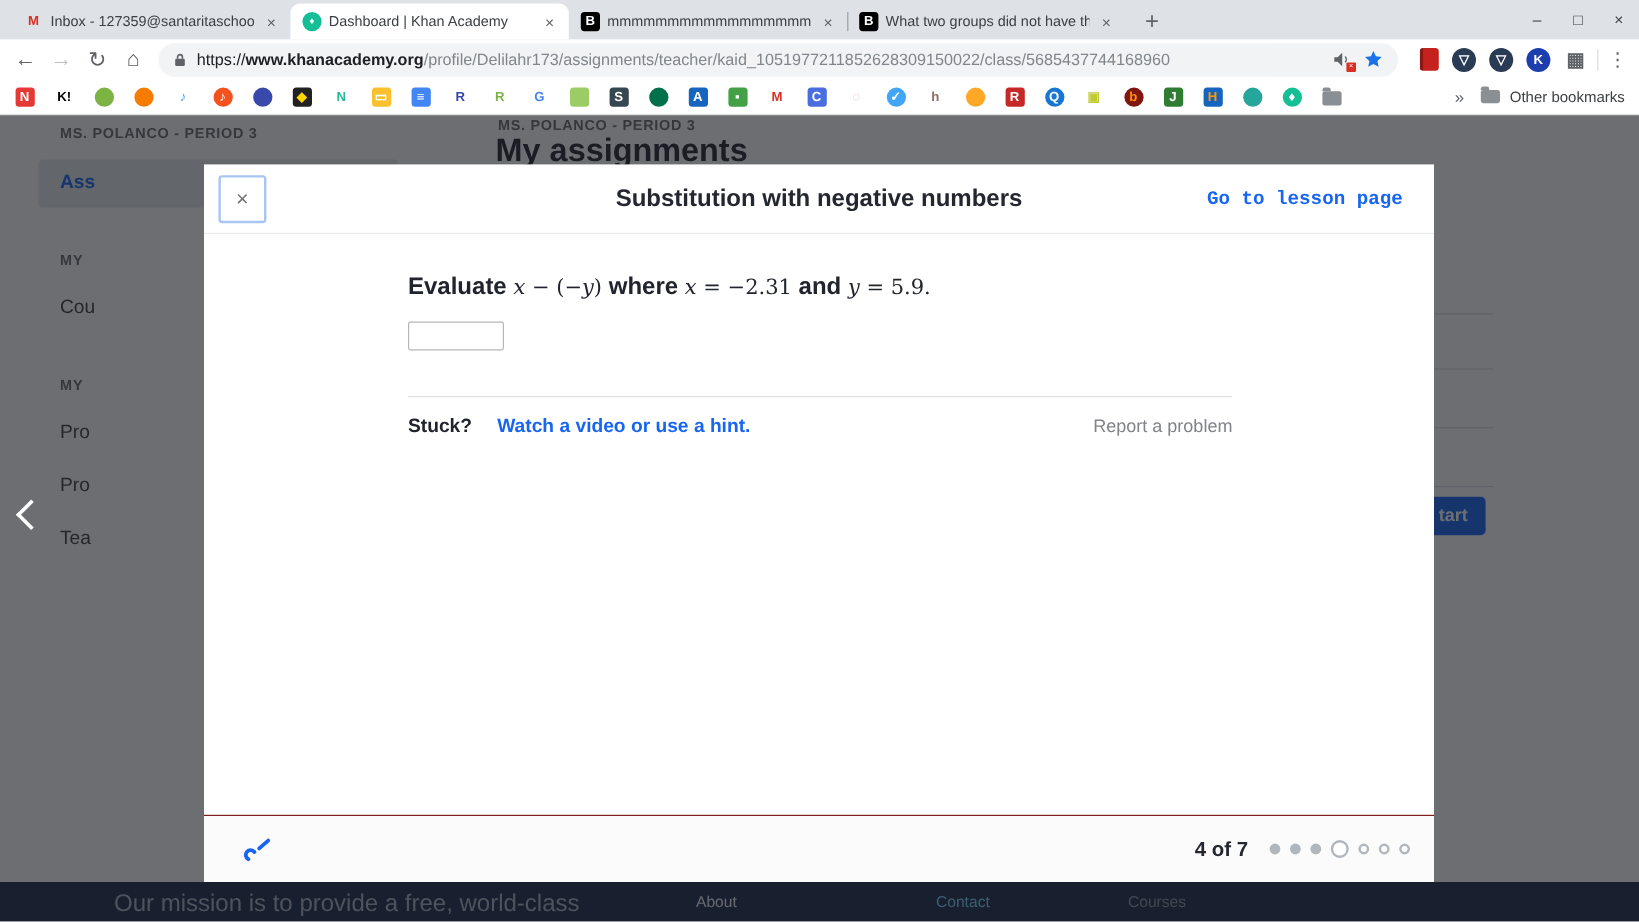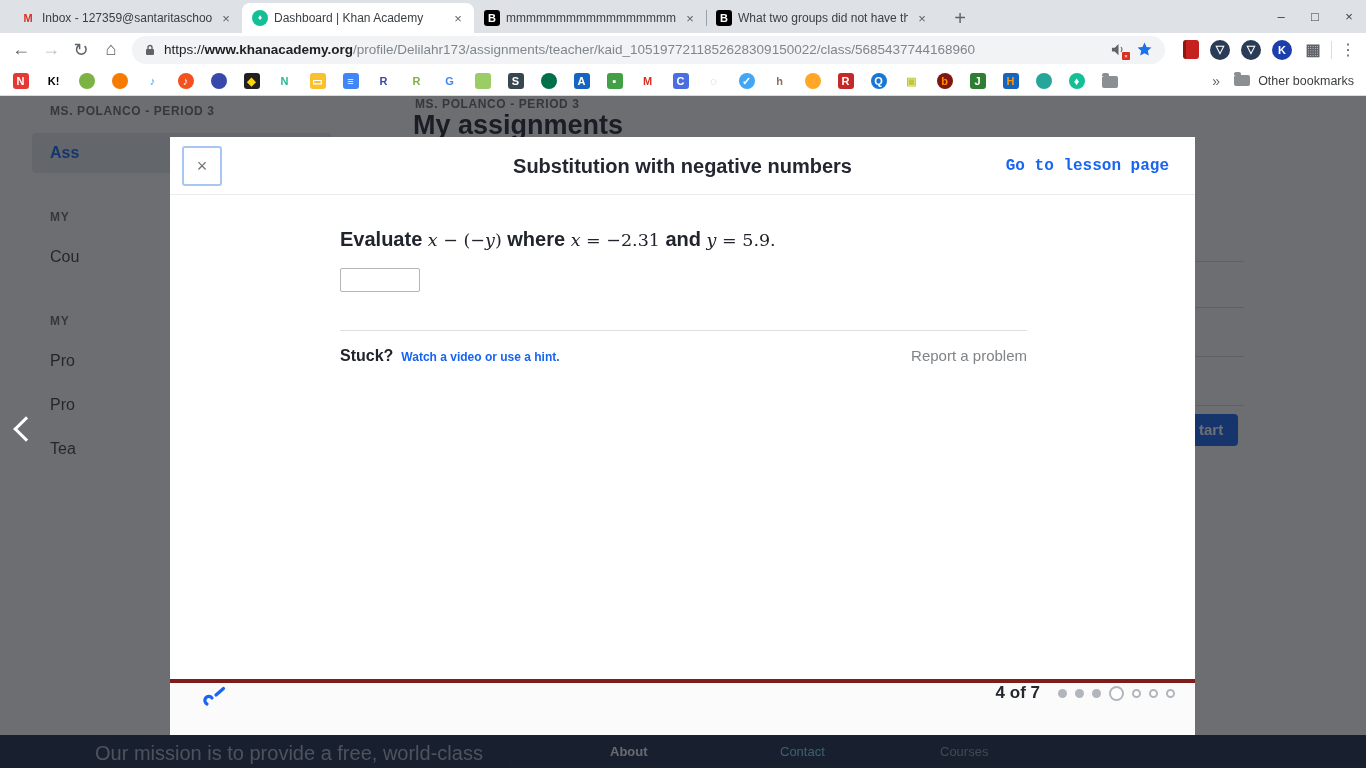--- a/index.html
+++ b/index.html
@@ -66,21 +66,21 @@
   .main-eyebrow { position:absolute; left:415px; top:1px; font-size:12px; font-weight:bold; letter-spacing:.6px; color:#696c70; }
   .main-title { position:absolute; left:413px; top:14px; font-size:27px; font-weight:bold; color:#21242c; }
   .st-header { position:absolute; left:1099px; top:141px; font-size:11px; font-weight:bold; letter-spacing:.8px; color:#6f7377; }
   .st-line { position:absolute; left:1094px; width:150px; height:1px; background:#d6d9dd; }
   .st-text { position:absolute; left:1099px; font-size:16px; color:#26282c; }
   .st-blue { color:#1865f2; }
   .start-btn { position:absolute; left:1064px; top:318px; width:174px; height:32px; background:#1865f2; border-radius:4px; color:#ffffff; font-size:15px; font-weight:bold; line-height:32px; padding-left:135px; }
   .site-footer { position:absolute; left:0; top:639px; width:1366px; height:33px; background:#1d2b49; }
   .sf-mission { position:absolute; left:95px; top:7px; font-size:20px; color:#aab4c4; }
   .sf-links span { position:absolute; top:9px; font-size:13px; }
-  .sf-links span:nth-child(1) { left:610px; color:#eef1f5; font-weight:bold; }
+  .sf-links span:nth-child(1) { left:580px; color:#eef1f5; font-weight:normal; }
   .sf-links span:nth-child(2) { left:780px; color:#7dd3fc; }
   .sf-links span:nth-child(3) { left:940px; color:#8d97a8; }
 
   
   .overlay { position:absolute; left:0; top:96px; width:1366px; height:672px; background:rgba(22,25,31,0.63); z-index:5; }
   .prev-arrow { position:absolute; left:17px; top:420px; z-index:6; width:18px; height:18px; border-left:3px solid #ffffff; border-bottom:3px solid #ffffff; transform:rotate(45deg); }
 
   
   .modal { position:absolute; left:170px; top:137px; width:1025px; height:598px; background:#ffffff; z-index:10; display:flex; flex-direction:column; }
   .m-header { position:relative; height:58px; border-bottom:1px solid #e9ebee; flex:0 0 58px; }
@@ -89,23 +89,23 @@
   .m-lesson { position:absolute; right:26px; top:0; line-height:58px; font-size:16px; font-weight:bold; color:#1865f2;font-family:Liberation Mono, monospace; }
   .m-content { padding:33px 168px 0 170px; }
   .q-line { font-size:16px; color:#21242c; }
   .qtxt { font-size:20px;font-weight:bold; }
   .mvar { font-family:"DejaVu Serif", serif; font-style:italic; font-size:17.5px; }
   .mnum { font-family:"DejaVu Serif", serif; font-size:17.5px; }
   .answer-input { display:block; margin-top:17px; width:80px; height:24px; border:1px solid #b4b7ba; border-radius:2px; font-size:14px; padding:0 5px; }
   .m-divider { margin-top:38px; height:1px; background:#dcdee1; }
   .stuck-row { margin-top:16px; display:flex; align-items:baseline; }
   .stuck-label { font-size:16px; font-weight:bold; color:#21242c; }
-  .hint-link { font-size:12px; font-weight:bold; color:#1865f2; margin-left:8px; }
+  .hint-link { font-size:16px; font-weight:bold; color:#1865f2; margin-left:21px; }
   .report-link { margin-left:auto; font-size:15px; color:#808387; }
-  .m-footer { margin-top:auto; height:56px; background:#fbfbfc; border-top:4px solid #7f1d1d; display:flex; align-items:flex-start; flex:0 0 56px; }
+  .m-footer { margin-top:auto; height:56px; background:#fbfbfc; border-top:1px solid #7f1d1d; display:flex; align-items:center; flex:0 0 56px; }
   .scribble { margin-left:32px; display:flex; }
   .prog-group { margin-left:auto; display:flex; align-items:center; }
   .prog-label { font-size:17px; font-weight:bold; color:#24272e; }
   .dots { display:flex; align-items:center; gap:8px; margin:0 20px 0 18px; }
   .dot { border-radius:50%; }
   .dot.done { width:9px; height:9px; background:#b1b6bc; }
   .dot.current { width:15px; height:15px; border:2px solid #b1b6bc; background:#fff; }
   .dot.todo { width:9px; height:9px; border:2px solid #b1b6bc; background:#fff; }
   .check-btn { width:137px; height:38px; margin-right:16px; background:#d3d6d9; border:none; border-radius:4px; color:#9fa4aa; font-size:16px; font-weight:bold; font-family:"Liberation Sans", sans-serif; }
 </style>

